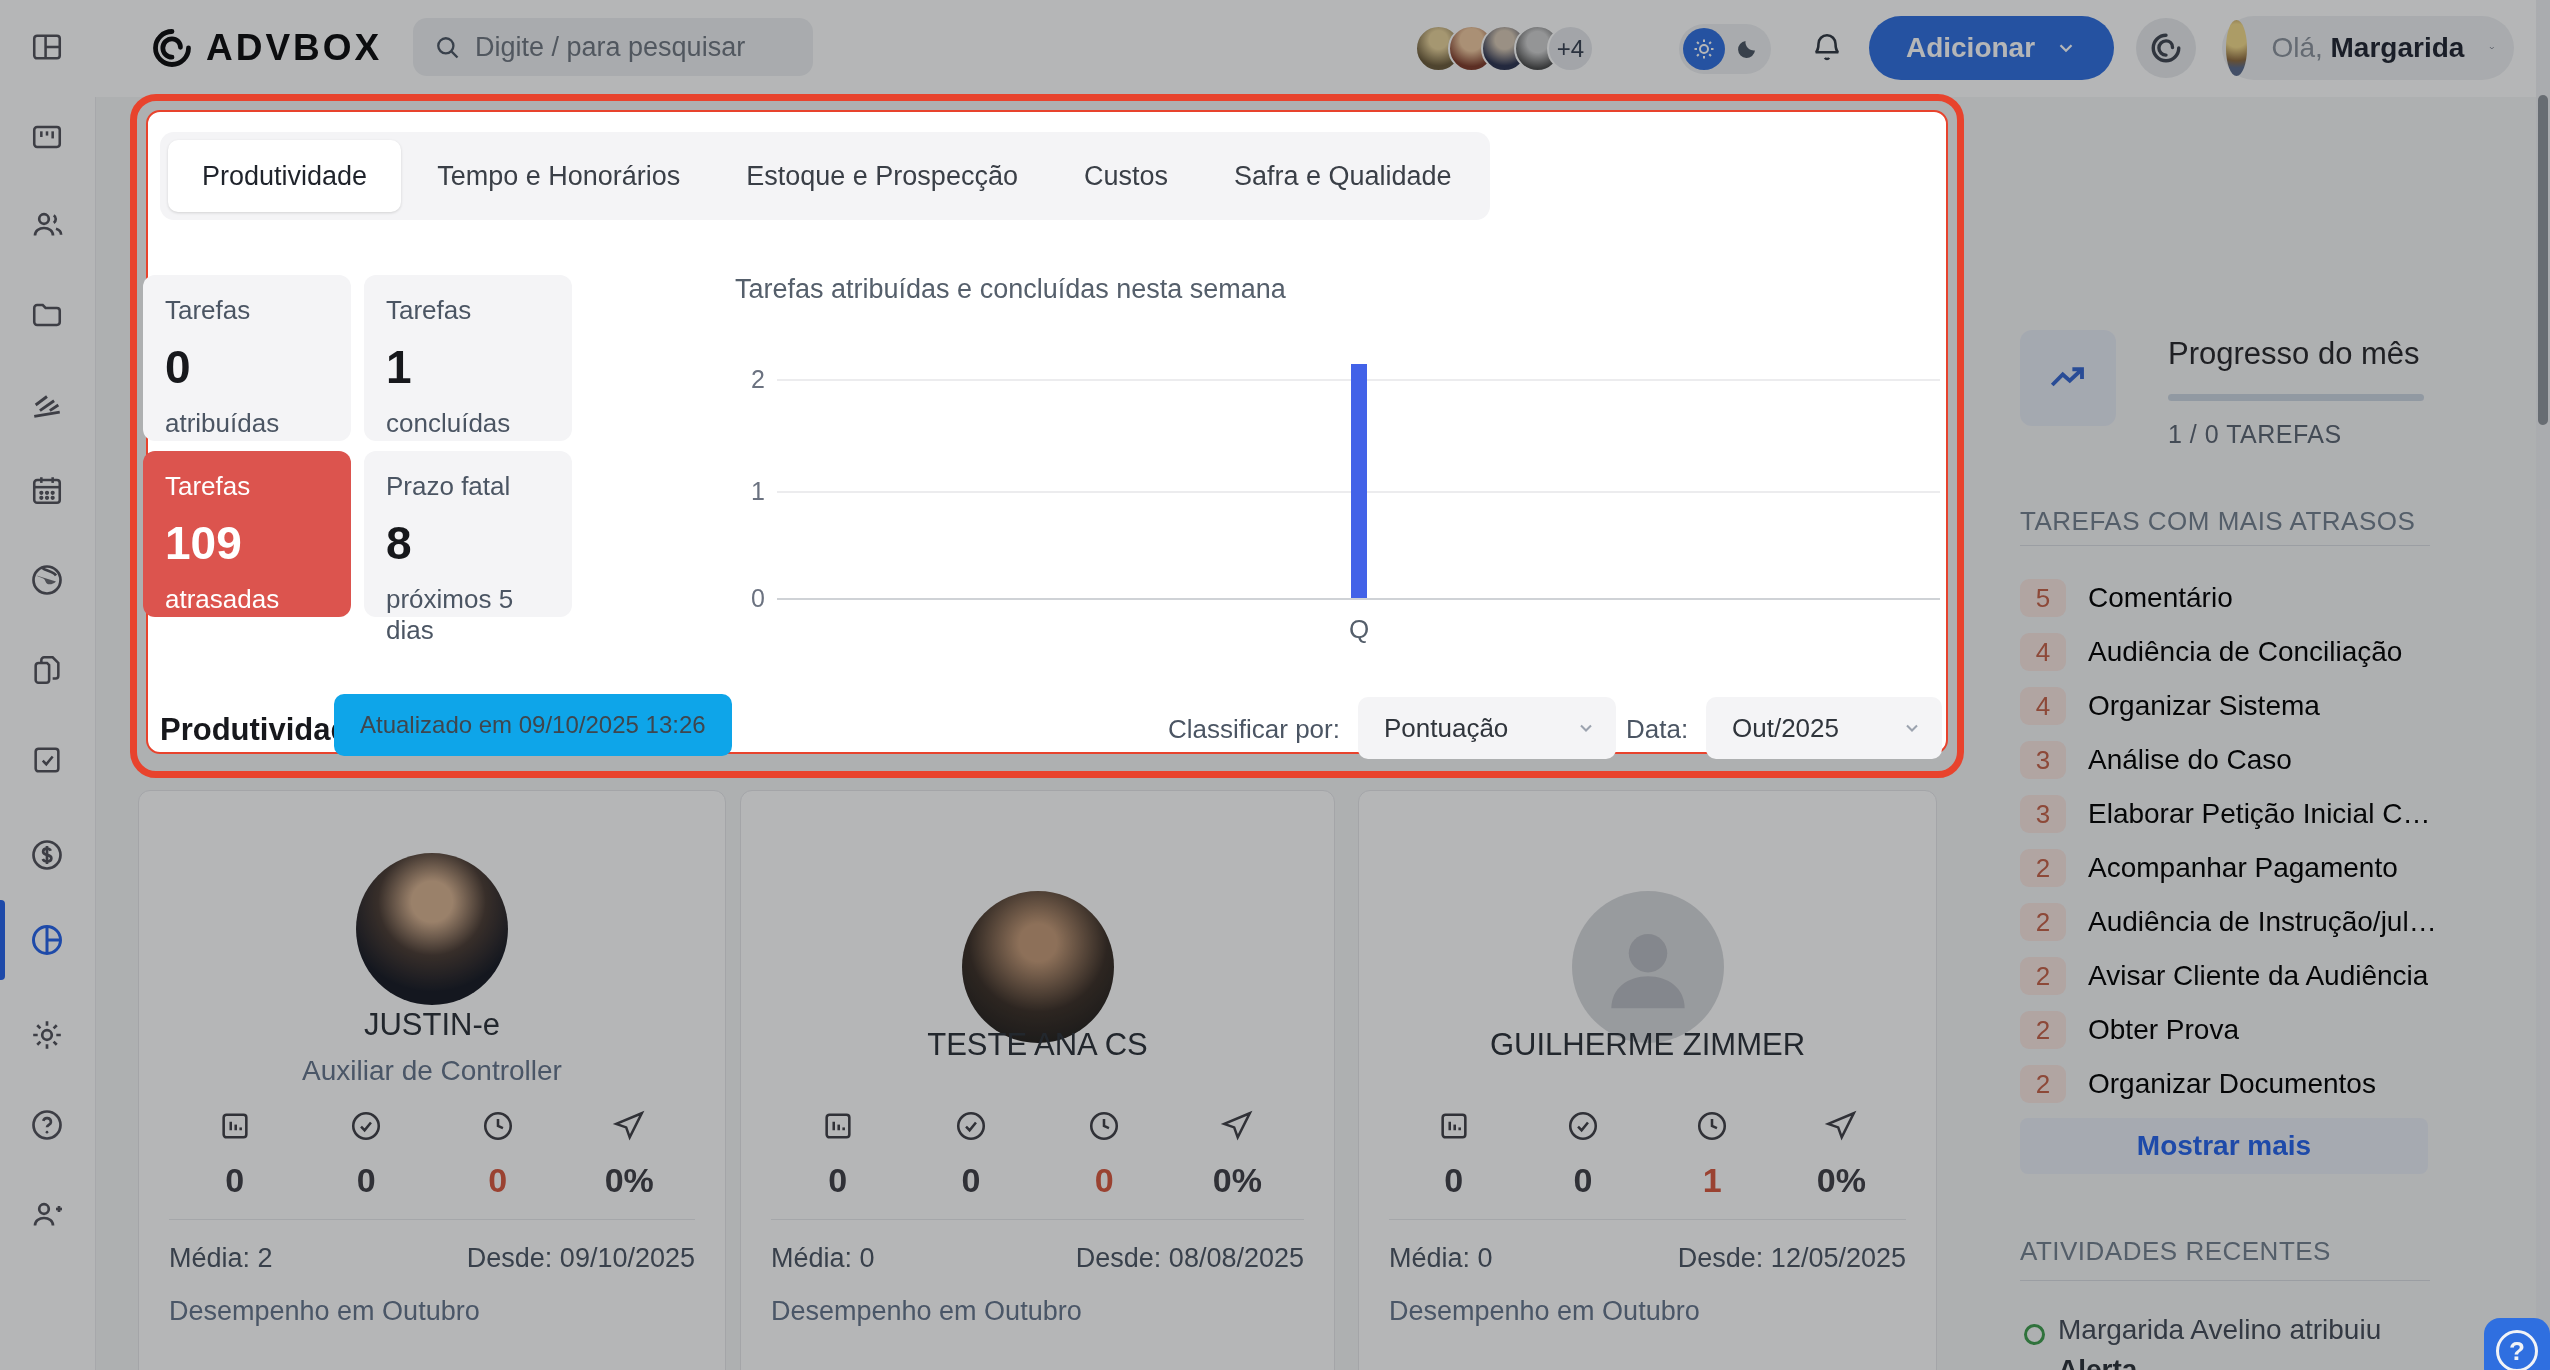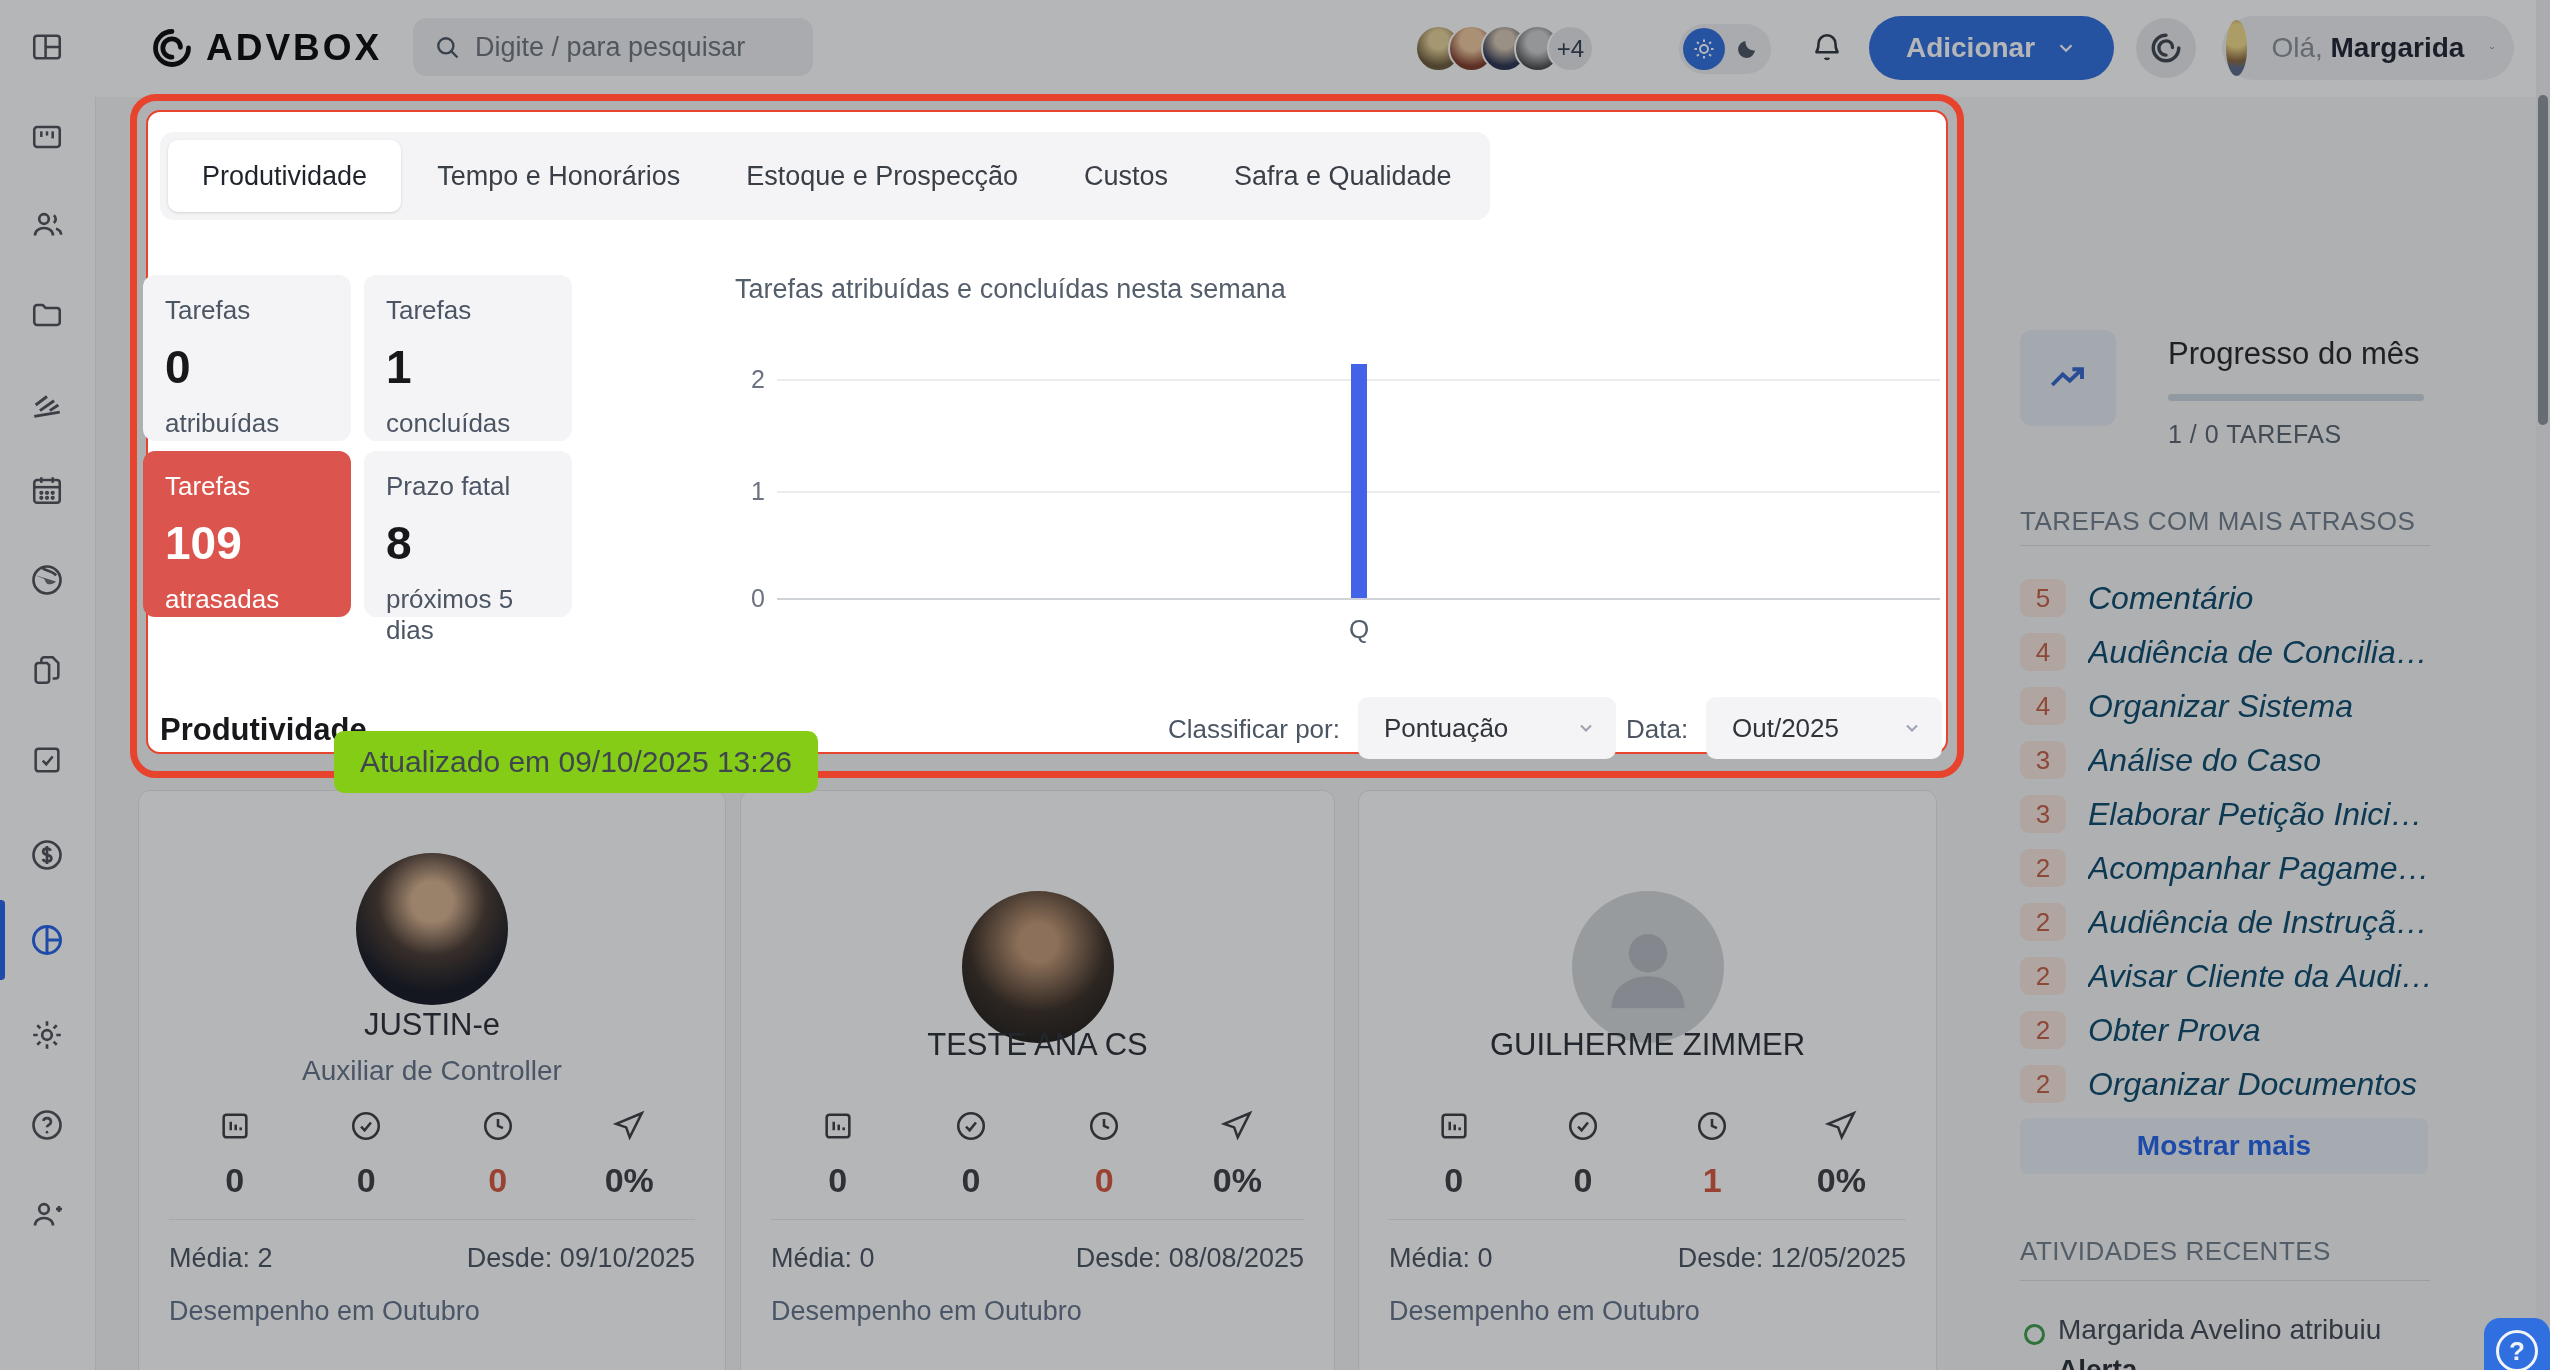--- a/index.html
+++ b/index.html
@@ -60,21 +60,21 @@
 
   
   .tile{left:2020px;top:330px;width:96px;height:96px;border-radius:12px;background:#e7ecf5;display:flex;align-items:center;justify-content:center;color:#3566cf;z-index:2;}
   .prog-title{left:2168px;top:336px;font-size:31px;color:#27272a;z-index:2;}
   .prog-bar{left:2168px;top:394px;width:256px;height:7px;border-radius:4px;background:#cbd5e1;z-index:2;}
   .prog-count{left:2168px;top:420px;font-size:25px;color:#5b6472;letter-spacing:0.5px;z-index:2;}
   .sect{font-size:26px;color:#73808f;letter-spacing:0.5px;z-index:2;}
   .rail-div{width:410px;height:1px;background:#d9dde3;z-index:2;}
   .trow{left:2020px;width:420px;height:38px;display:flex;align-items:center;gap:22px;z-index:2;cursor:pointer;position:absolute;}
   .tbadge{width:46px;height:38px;border-radius:9px;background:#f9e6e1;color:#c56148;font-size:26px;display:flex;align-items:center;justify-content:center;flex:none;}
-  .tlabel{font-size:32px;color:#0c4a6e;white-space:nowrap;overflow:hidden;text-overflow:ellipsis;font-style:italic;}
+  .tlabel{font-size:28px;color:#000000;white-space:nowrap;overflow:hidden;text-overflow:ellipsis;}
   .showmore{left:2020px;top:1118px;width:408px;height:56px;border-radius:8px;background:#e9eef6;color:#2563eb;font-size:28px;font-weight:600;display:flex;align-items:center;justify-content:center;z-index:2;cursor:pointer;}
   .act-dot{left:2024px;top:1324px;width:15px;height:15px;border-radius:50%;border:3px solid #3f9d4e;z-index:2;}
   .act-text{left:2058px;top:1310px;width:378px;font-size:28px;line-height:40px;color:#434b57;z-index:2;}
   .act-text b{color:#2b3038;}
 
   
   .sb-track{left:2536px;top:0;width:14px;height:1370px;background:#f0f1f3;z-index:3;}
   .sb-thumb{left:2538px;top:95px;width:10px;height:330px;border-radius:5px;background:#8f949b;z-index:3;cursor:pointer;}
   .help-btn{left:2484px;top:1318px;width:66px;height:66px;border-radius:16px;background:#2f6fe0;display:flex;align-items:center;justify-content:center;z-index:70;cursor:pointer;}
   .help-q{width:36px;height:36px;border-radius:50%;border:3px solid #f1f3f7;color:#f1f3f7;font-size:26px;font-weight:700;display:flex;align-items:center;justify-content:center;}
@@ -99,21 +99,21 @@
 
   .chart-title{left:587px;top:162px;font-size:27px;color:#555f6b;}
   .plot{left:629px;top:250px;width:1163px;height:238px;}
   .gline{position:absolute;left:0;width:100%;height:2px;background:#ececee;}
   .gline.axis{background:#cfd2d6;}
   .ytick{position:absolute;left:-42px;width:30px;text-align:right;font-size:25px;color:#6b7280;}
   .bar{position:absolute;left:574px;bottom:2px;width:16px;background:#4262e8;}
   .xlab{position:absolute;left:558px;top:252px;width:48px;text-align:center;font-size:26px;color:#555f6b;}
 
   .ftitle{left:12px;top:600px;font-size:31px;font-weight:700;color:#17181c;}
-  .fpill{left:186px;top:619px;height:62px;border-radius:10px;background:#84cc16;display:flex;align-items:center;padding:0 26px;font-size:30px;color:#3f464e;}
+  .fpill{left:186px;top:582px;height:62px;border-radius:10px;background:#0ea5e9;display:flex;align-items:center;padding:0 26px;font-size:24px;color:#3f464e;}
   .flabel{top:602px;font-size:26px;color:#4b5563;}
   .fselect{top:585px;height:62px;border-radius:10px;background:#f4f4f6;display:flex;align-items:center;justify-content:space-between;padding:0 20px 0 26px;box-sizing:border-box;font-size:26px;color:#30353c;cursor:pointer;}
 </style>
 </head>
 <body>
 
 <aside class="abs sidebar">
   <div class="active-bar"></div>
   <div class="s-icon" style="top:23px">
       <svg width="34" height="34" viewBox="0 0 24 24" fill="none" stroke="currentColor" stroke-width="1.8">

